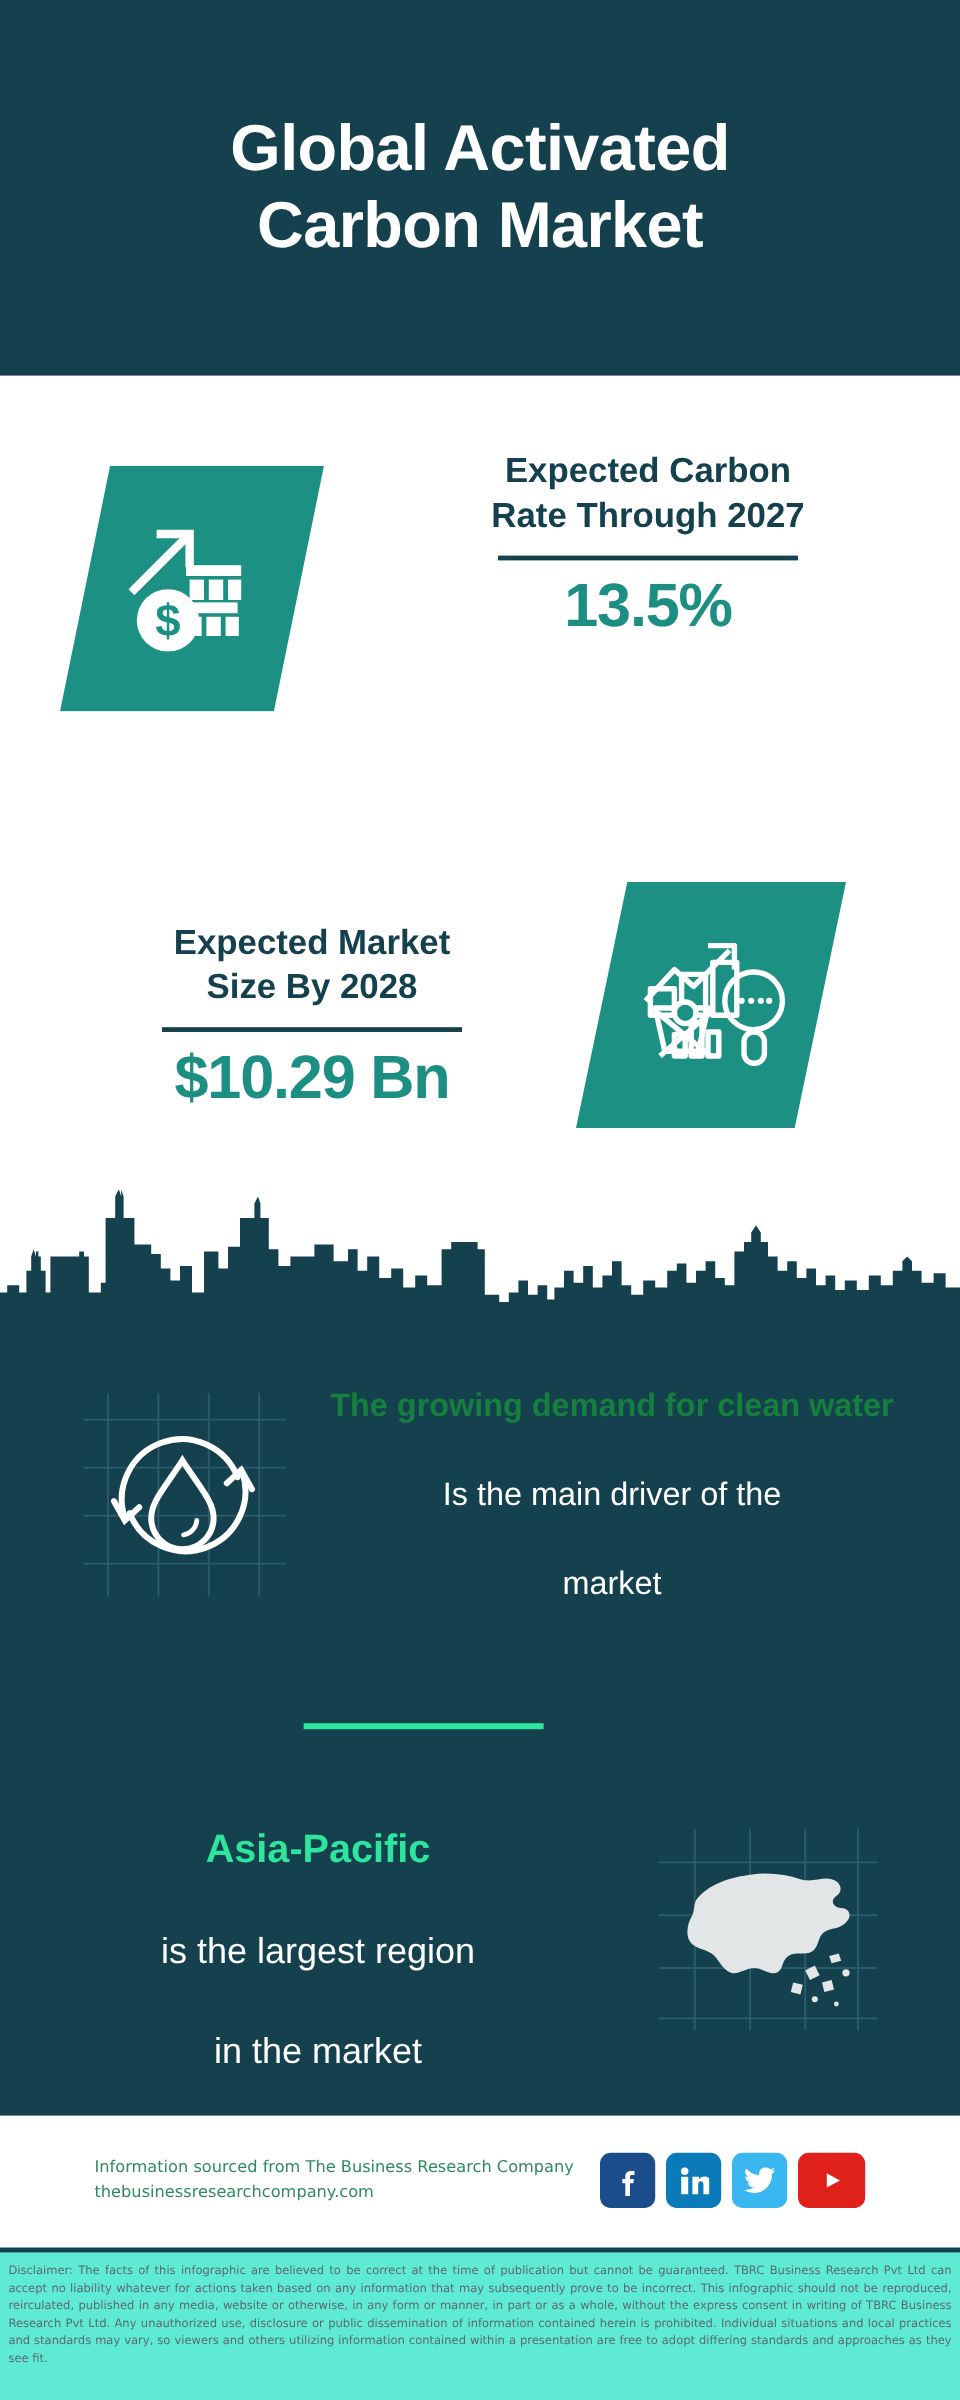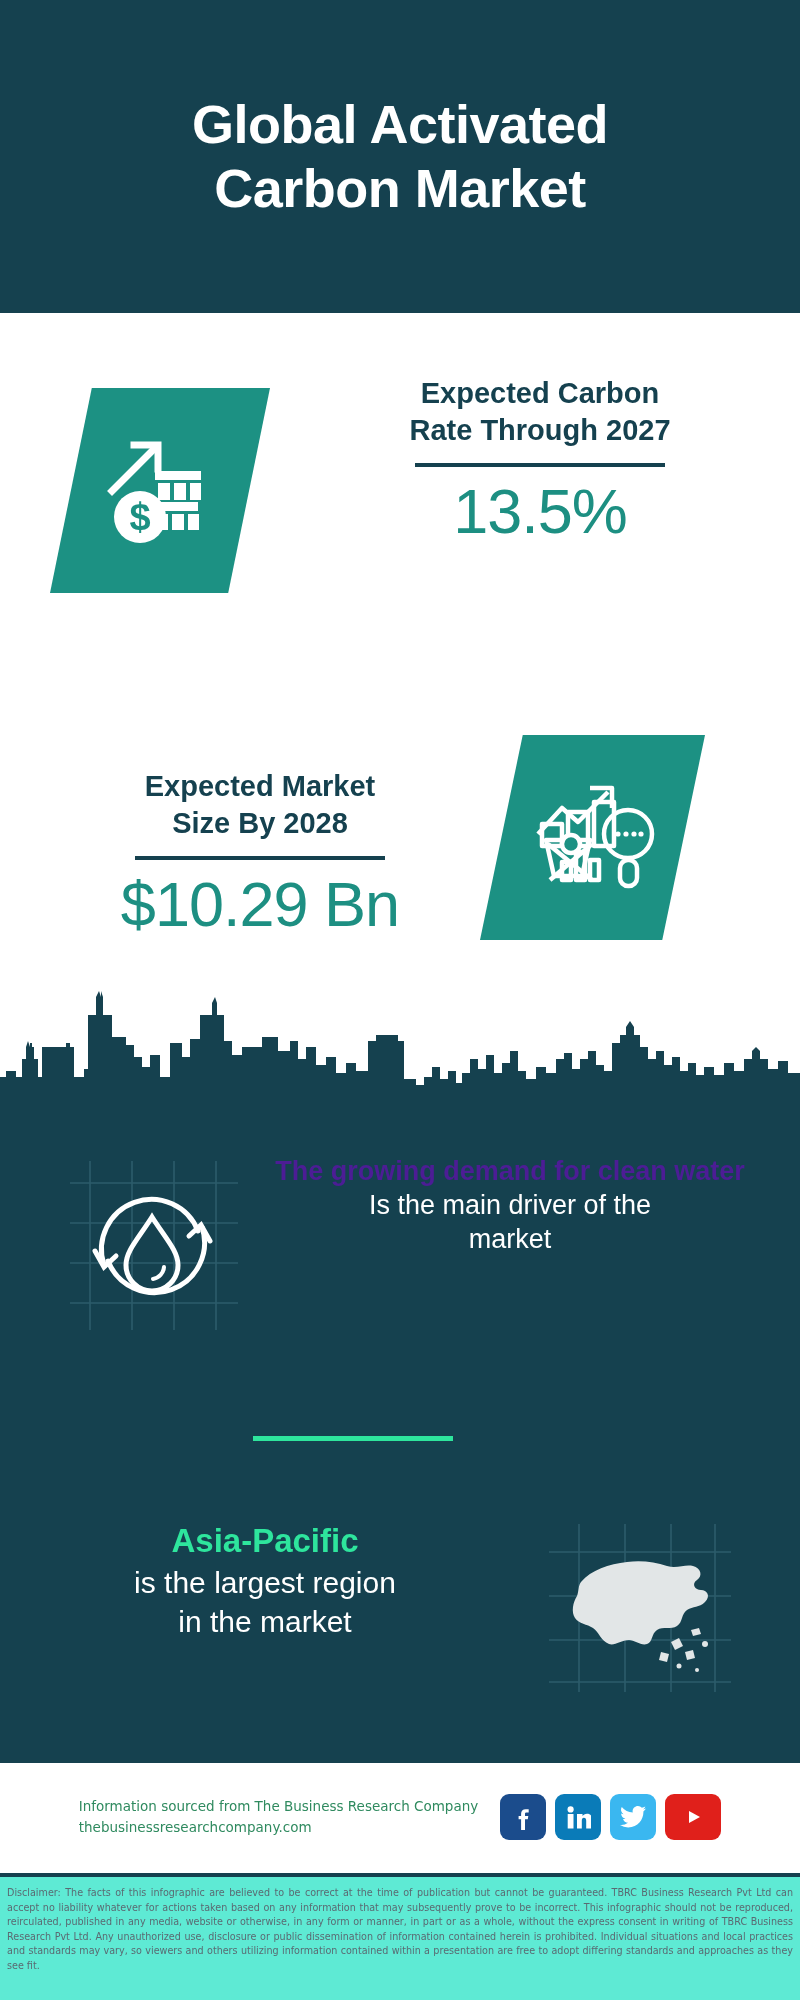--- a/index.html
+++ b/index.html
@@ -40,21 +40,21 @@
     text-align:center;
   }
   .stat-label {
     color:#15414f; font-size:29px; font-weight:bold; line-height:1.28;
   }
   .rule-dark {
     width:250px; height:4px; background:#15414f;
     margin:14px auto 10px auto;
   }
   .stat-value {
-    color:#1d8f82; font-size:63px; font-weight:normal; line-height:1.1;
+    color:#1d8f82; font-size:51px; font-weight:bold; line-height:1.1;
     letter-spacing:-1px;
   }
 
   
   .stat2 { position:absolute; left:0; top:700px; width:800px; height:300px; }
   .stat2-text {
     position:absolute; left:50px; top:20px; width:420px; text-align:center;margin-top:48px;
   }
   .para-right {
     left:480px; top:35px; width:225px; height:205px;
@@ -72,42 +72,42 @@
   .skyline svg { display:block; width:800px; height:140px; }
 
   .water-row {
     position:absolute; left:0; top:1150px; width:800px; height:190px;
   }
   .water-icon-wrap { position:absolute; left:60px; top:5px; width:185px; height:180px; }
   .water-text {
     position:absolute; left:255px; top:5px; width:510px; text-align:center;
   }
   .hl-green {
-    color:#4c1d95; font-size:27px; font-weight:bold; line-height:1.25;
+    color:#15803d; font-size:27px; font-weight:bold; line-height:1.25;
   }
   .body-white {
-    color:#ffffff; font-size:27px; font-weight:normal; line-height:1.25;
+    color:#ffffff; font-size:27px; font-weight:normal; line-height:1.25;margin-top:40px;
   }
 
   .mid-rule {
     position:absolute; left:253px; top:1436px;
     width:200px; height:5px; background:#2ee59d;
   }
 
   .region-row {
     position:absolute; left:0; top:1510px; width:800px; height:200px;padding-left:40px;
   }
   .region-text {
     position:absolute; left:30px; top:10px; width:470px; text-align:center;
   }
   .region-hl {
     color:#2ee59d; font-size:33px; font-weight:bold; line-height:1.3;
   }
   .region-body {
-    color:#ffffff; font-size:30px; font-weight:normal; line-height:1.3;
+    color:#ffffff; font-size:30px; font-weight:normal; line-height:1.3;margin-top:44px;
   }
   .map-wrap { position:absolute; left:545px; top:10px; width:190px; height:175px; }
 
   
   .footer {
     position:absolute; left:0; top:1760px; width:800px; height:110px;
     background:#ffffff;
     border-top:3px solid #15414f;
   }
   .footer-inner {

